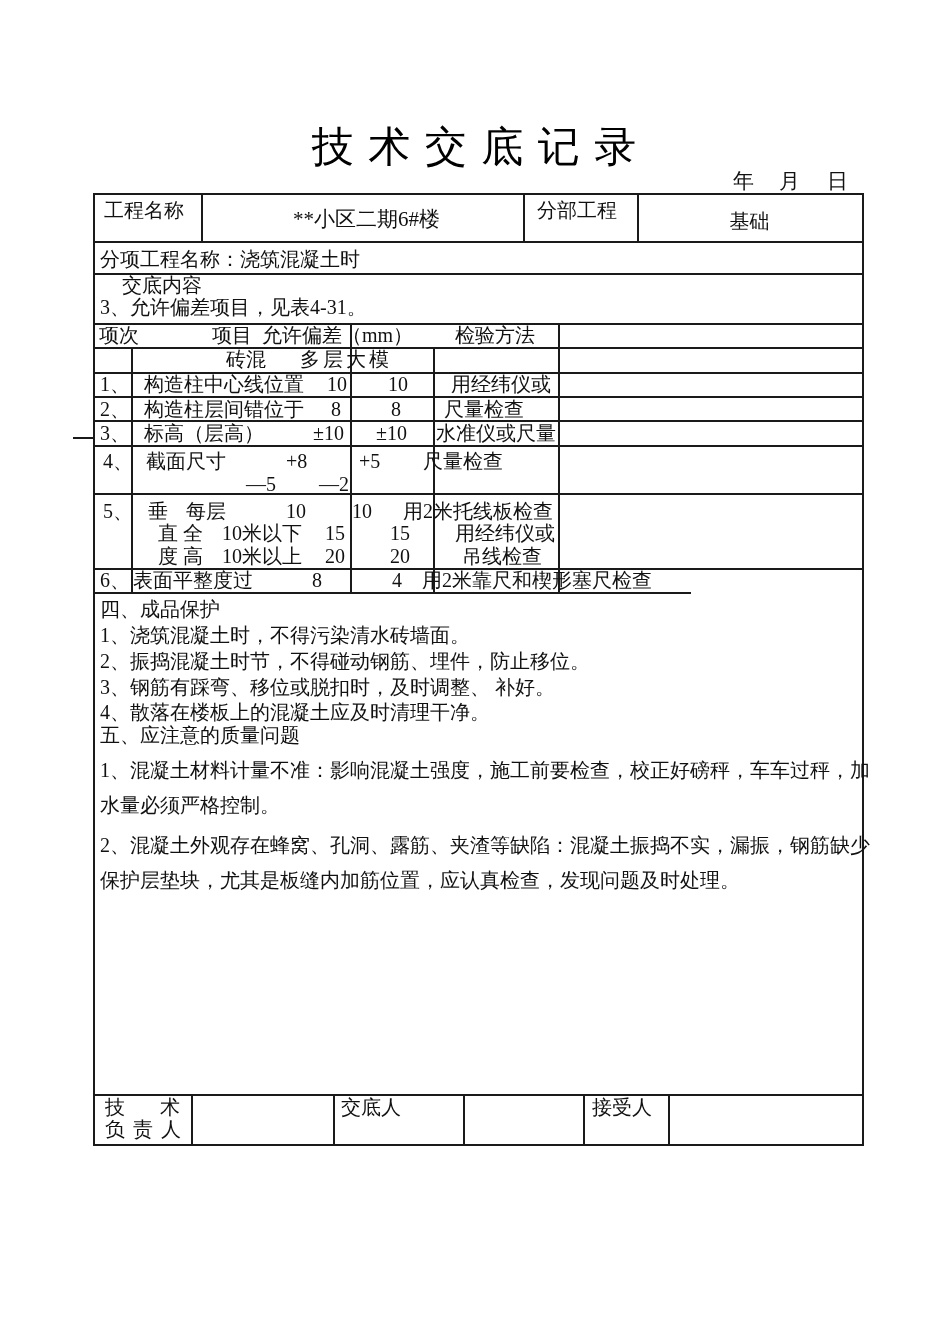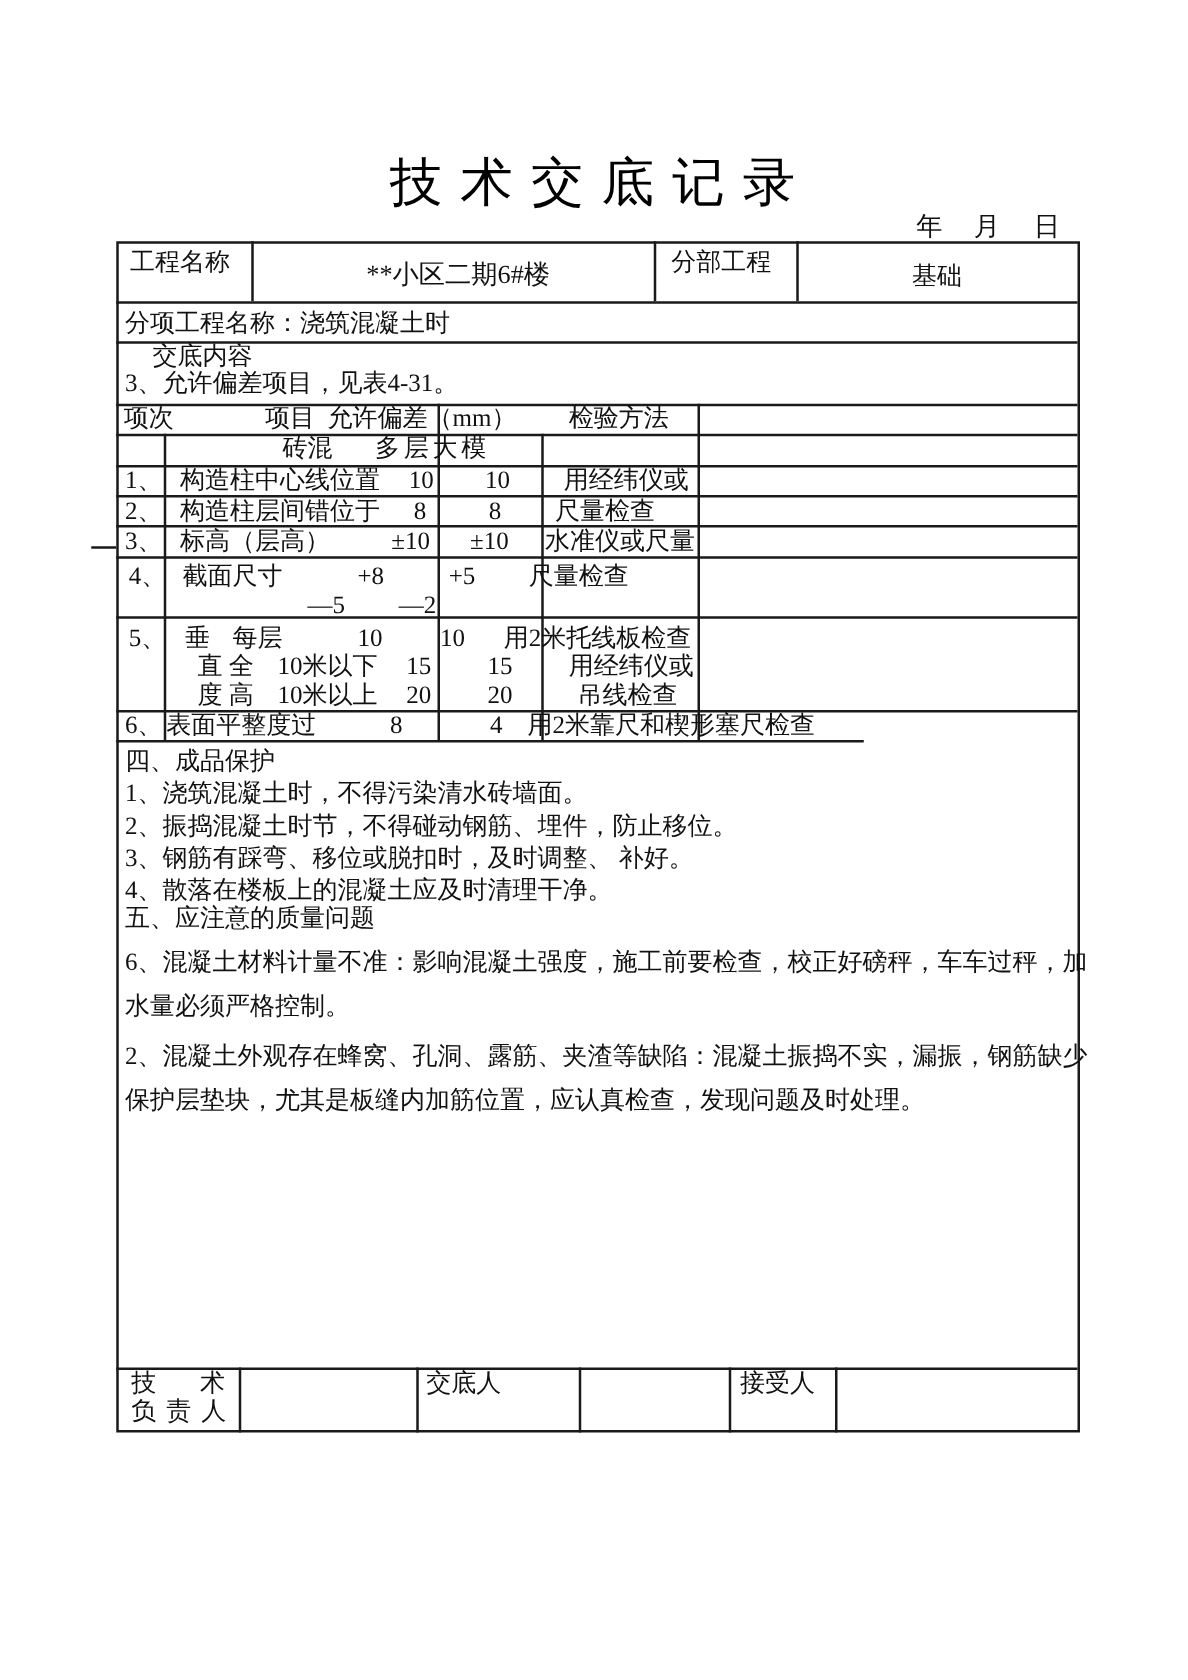--- a/index.html
+++ b/index.html
@@ -129,21 +129,21 @@
   <span class="t" style="left:392px;top:569px;">4</span>
   <span class="t" style="left:422px;top:569px;">用2米靠尺和楔形塞尺检查</span>
 
   <span class="t" style="left:100px;top:598px;">四、成品保护</span>
   <span class="t" style="left:100px;top:624px;">1、浇筑混凝土时，不得污染清水砖墙面。</span>
   <span class="t" style="left:100px;top:650px;">2、振捣混凝土时节，不得碰动钢筋、埋件，防止移位。</span>
   <span class="t" style="left:100px;top:676px;">3、钢筋有踩弯、移位或脱扣时，及时调整、 补好。</span>
   <span class="t" style="left:100px;top:701px;">4、散落在楼板上的混凝土应及时清理干净。</span>
 
   <span class="t" style="left:100px;top:724px;">五、应注意的质量问题</span>
-  <span class="t" style="left:100px;top:759px;">6、混凝土材料计量不准：影响混凝土强度，施工前要检查，校正好磅秤，车车过秤，加</span>
+  <span class="t" style="left:100px;top:759px;">1、混凝土材料计量不准：影响混凝土强度，施工前要检查，校正好磅秤，车车过秤，加</span>
   <span class="t" style="left:100px;top:794px;">水量必须严格控制。</span>
   <span class="t" style="left:100px;top:834px;">2、混凝土外观存在蜂窝、孔洞、露筋、夹渣等缺陷：混凝土振捣不实，漏振，钢筋缺少</span>
   <span class="t" style="left:100px;top:869px;">保护层垫块，尤其是板缝内加筋位置，应认真检查，发现问题及时处理。</span>
 
   <div class="vl" style="left:191px;top:1094px;height:52px;"></div>
   <div class="vl" style="left:333px;top:1094px;height:52px;"></div>
   <div class="vl" style="left:463px;top:1094px;height:52px;"></div>
   <div class="vl" style="left:583px;top:1094px;height:52px;"></div>
   <div class="vl" style="left:668px;top:1094px;height:52px;"></div>
 

